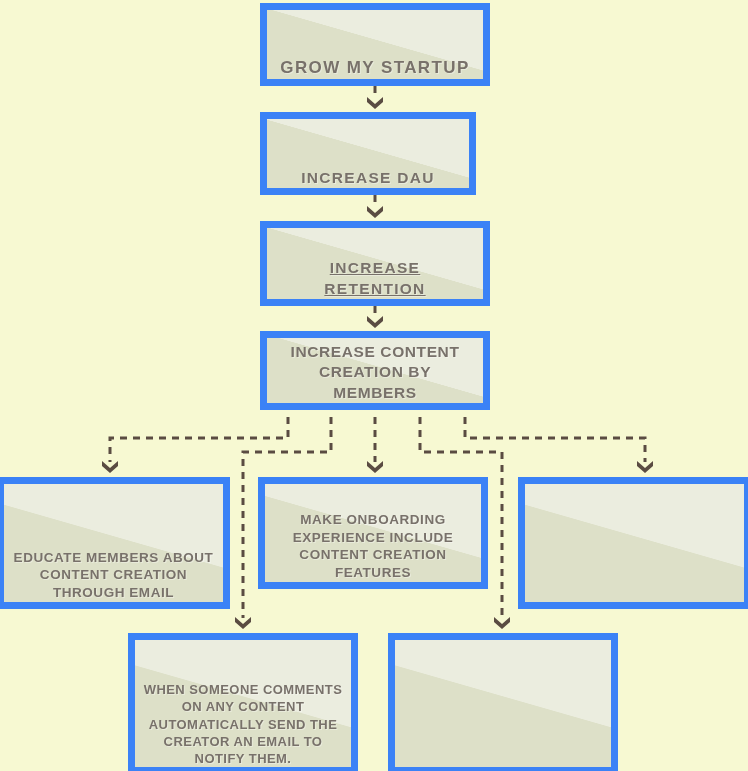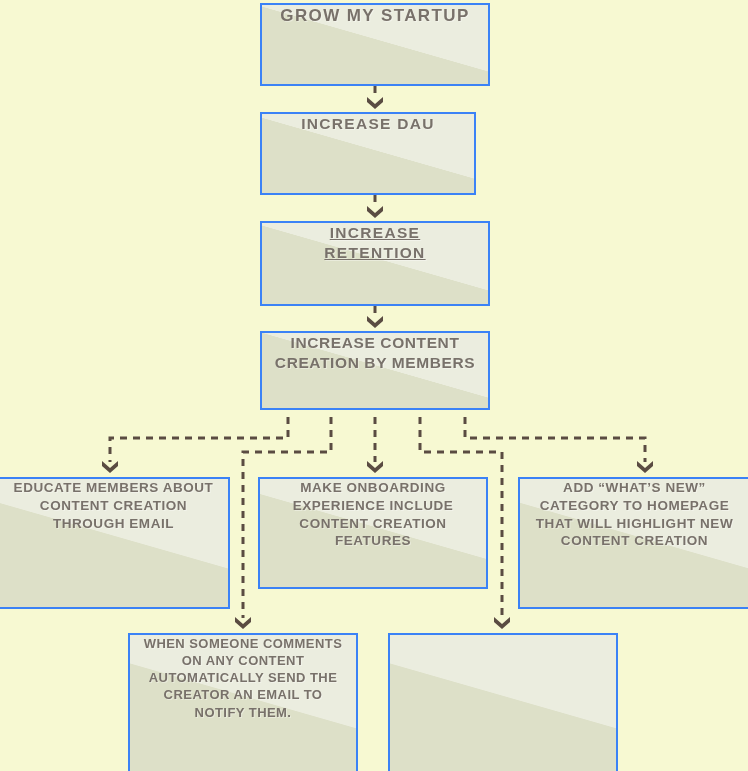--- a/index.html
+++ b/index.html
@@ -22,24 +22,24 @@
     position: absolute;
     left: 0;
     top: 0;
     width: 748px;
     height: 771px;
     pointer-events: none;
   }
   .node {
     position: absolute;
     box-sizing: border-box;
-    border: 2px solid #3b82f6;
+    border: 7px solid #3b82f6;
     background: #dde0c8;
     display: flex;
-    align-items: flex-start;
+    align-items: flex-end;
     justify-content: center;
     text-align: center;
     overflow: hidden;
   }
   .node .sheen {
     position: absolute;
     left: 0; top: 0; right: 0; bottom: 0;
     background: linear-gradient(196deg, rgba(255,255,255,0.42) 0%, rgba(255,255,255,0.42) 46%, rgba(255,255,255,0.0) 46.4%, rgba(255,255,255,0.0) 100%);
     pointer-events: none;
   }
@@ -147,21 +147,20 @@
     <span class="label">EDUCATE MEMBERS ABOUT CONTENT CREATION THROUGH EMAIL</span>
   </div>
 
   <div class="node" id="n-onboard">
     <span class="sheen"></span>
     <span class="label">MAKE ONBOARDING EXPERIENCE INCLUDE CONTENT CREATION FEATURES</span>
   </div>
 
   <div class="node" id="n-whatsnew">
     <span class="sheen"></span>
-    <span class="label">ADD “WHAT’S NEW” CATEGORY TO HOMEPAGE THAT WILL HIGHLIGHT NEW CONTENT CREATION</span>
   </div>
 
   <div class="node" id="n-comment">
     <span class="sheen"></span>
     <span class="label">WHEN SOMEONE COMMENTS ON ANY CONTENT AUTOMATICALLY SEND THE CREATOR AN EMAIL TO NOTIFY THEM.</span>
   </div>
 
   <div class="node" id="n-images">
     <span class="sheen"></span>
   </div>

